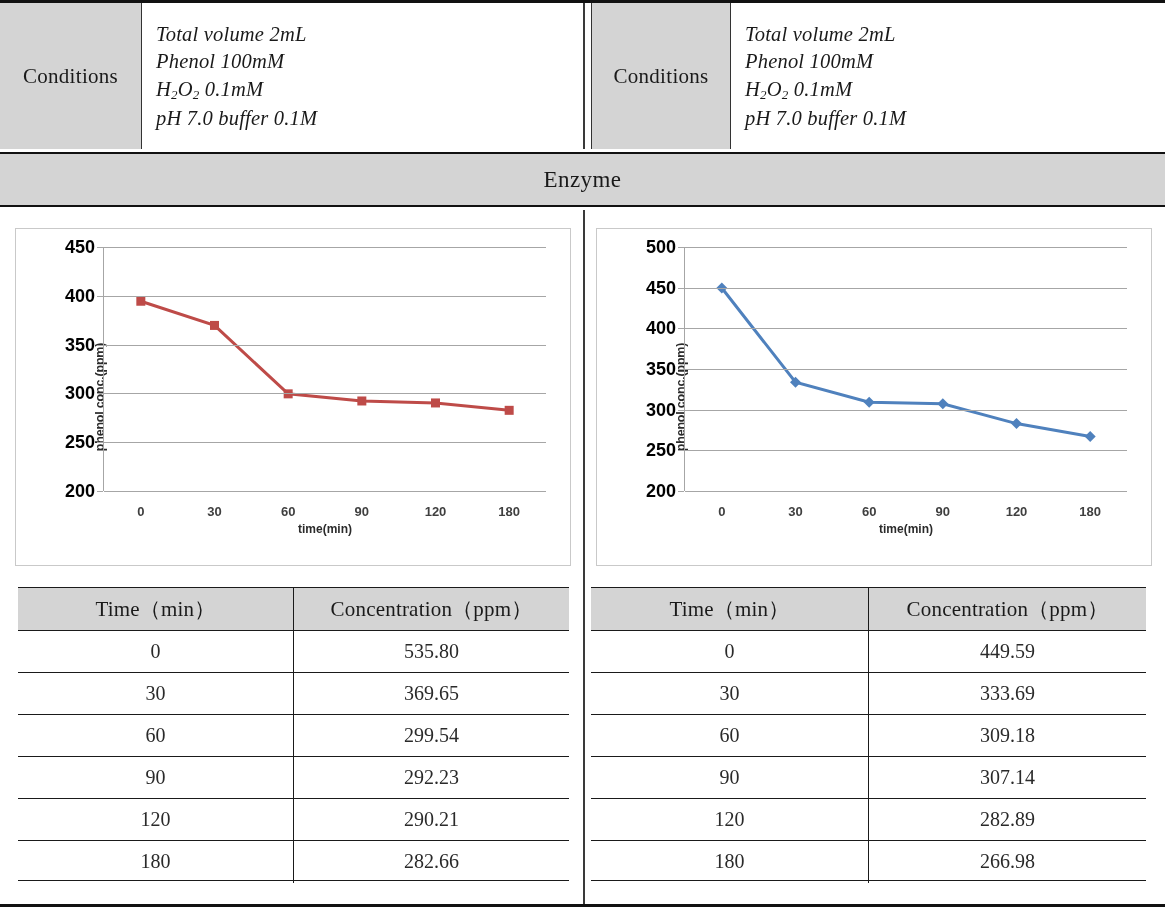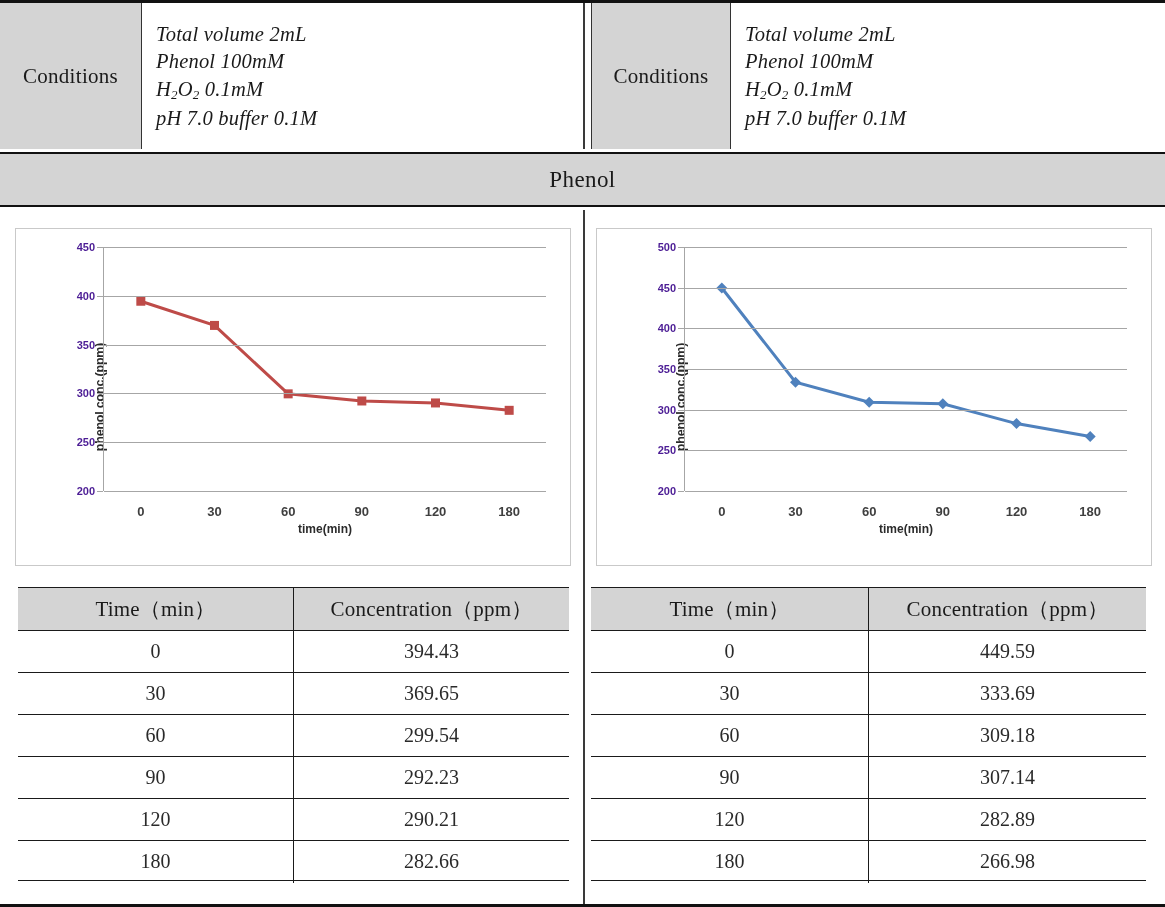--- a/index.html
+++ b/index.html
@@ -158,23 +158,23 @@
     left: 0; right: 0;
     height: 1px;
     background: #a6a6a6;
   }
   .tick-label {
     position: absolute;
     right: 100%;
     margin-right: 9px;
     transform: translateY(-50%);
     font-family: "Liberation Sans", sans-serif;
-    font-size: 11px;
+    font-size: 18px;
     font-weight: bold;
-    color: #4c1d95;
+    color: #000000;
     white-space: nowrap;
   }
   .tick-mark {
     position: absolute;
     right: 100%;
     margin-right: 1px;
     width: 6px;
     height: 1px;
     background: #a6a6a6;
   }
@@ -304,21 +304,21 @@
         <div class="cond-line">Total volume  2mL</div>
         <div class="cond-line">Phenol  100mM</div>
         <div class="cond-line"><span>H<sub>2</sub>O<sub>2</sub></span><span>  0.1mM</span></div>
         <div class="cond-line">pH 7.0  buffer  0.1M</div>
       </div>
     </div>
   </div>
   <div class="cond-sep"></div>
 
   <div class="results-band">
-    <span class="txt">Phenol</span>
+    <span class="txt">Enzyme</span>
   </div>
 
   <div class="panels">
 
     <div class="panel left">
 
       <div class="chart-box">
         <div class="ylabel">phenol conc.(ppm)</div>
         <div class="plot" id="plot-left">
           <div class="yaxis-line"></div>
@@ -362,21 +362,21 @@
       <table class="data-table">
         <thead>
           <tr>
             <th class="c0">Time（min）</th>
             <th class="c1">Concentration（ppm）</th>
           </tr>
         </thead>
         <tbody id="left-tbody">
             <tr>
               <td class="c0">0</td>
-              <td class="c1">394.43</td>
+              <td class="c1">535.80</td>
             </tr>
             <tr>
               <td class="c0">30</td>
               <td class="c1">369.65</td>
             </tr>
             <tr>
               <td class="c0">60</td>
               <td class="c1">299.54</td>
             </tr>
             <tr>

